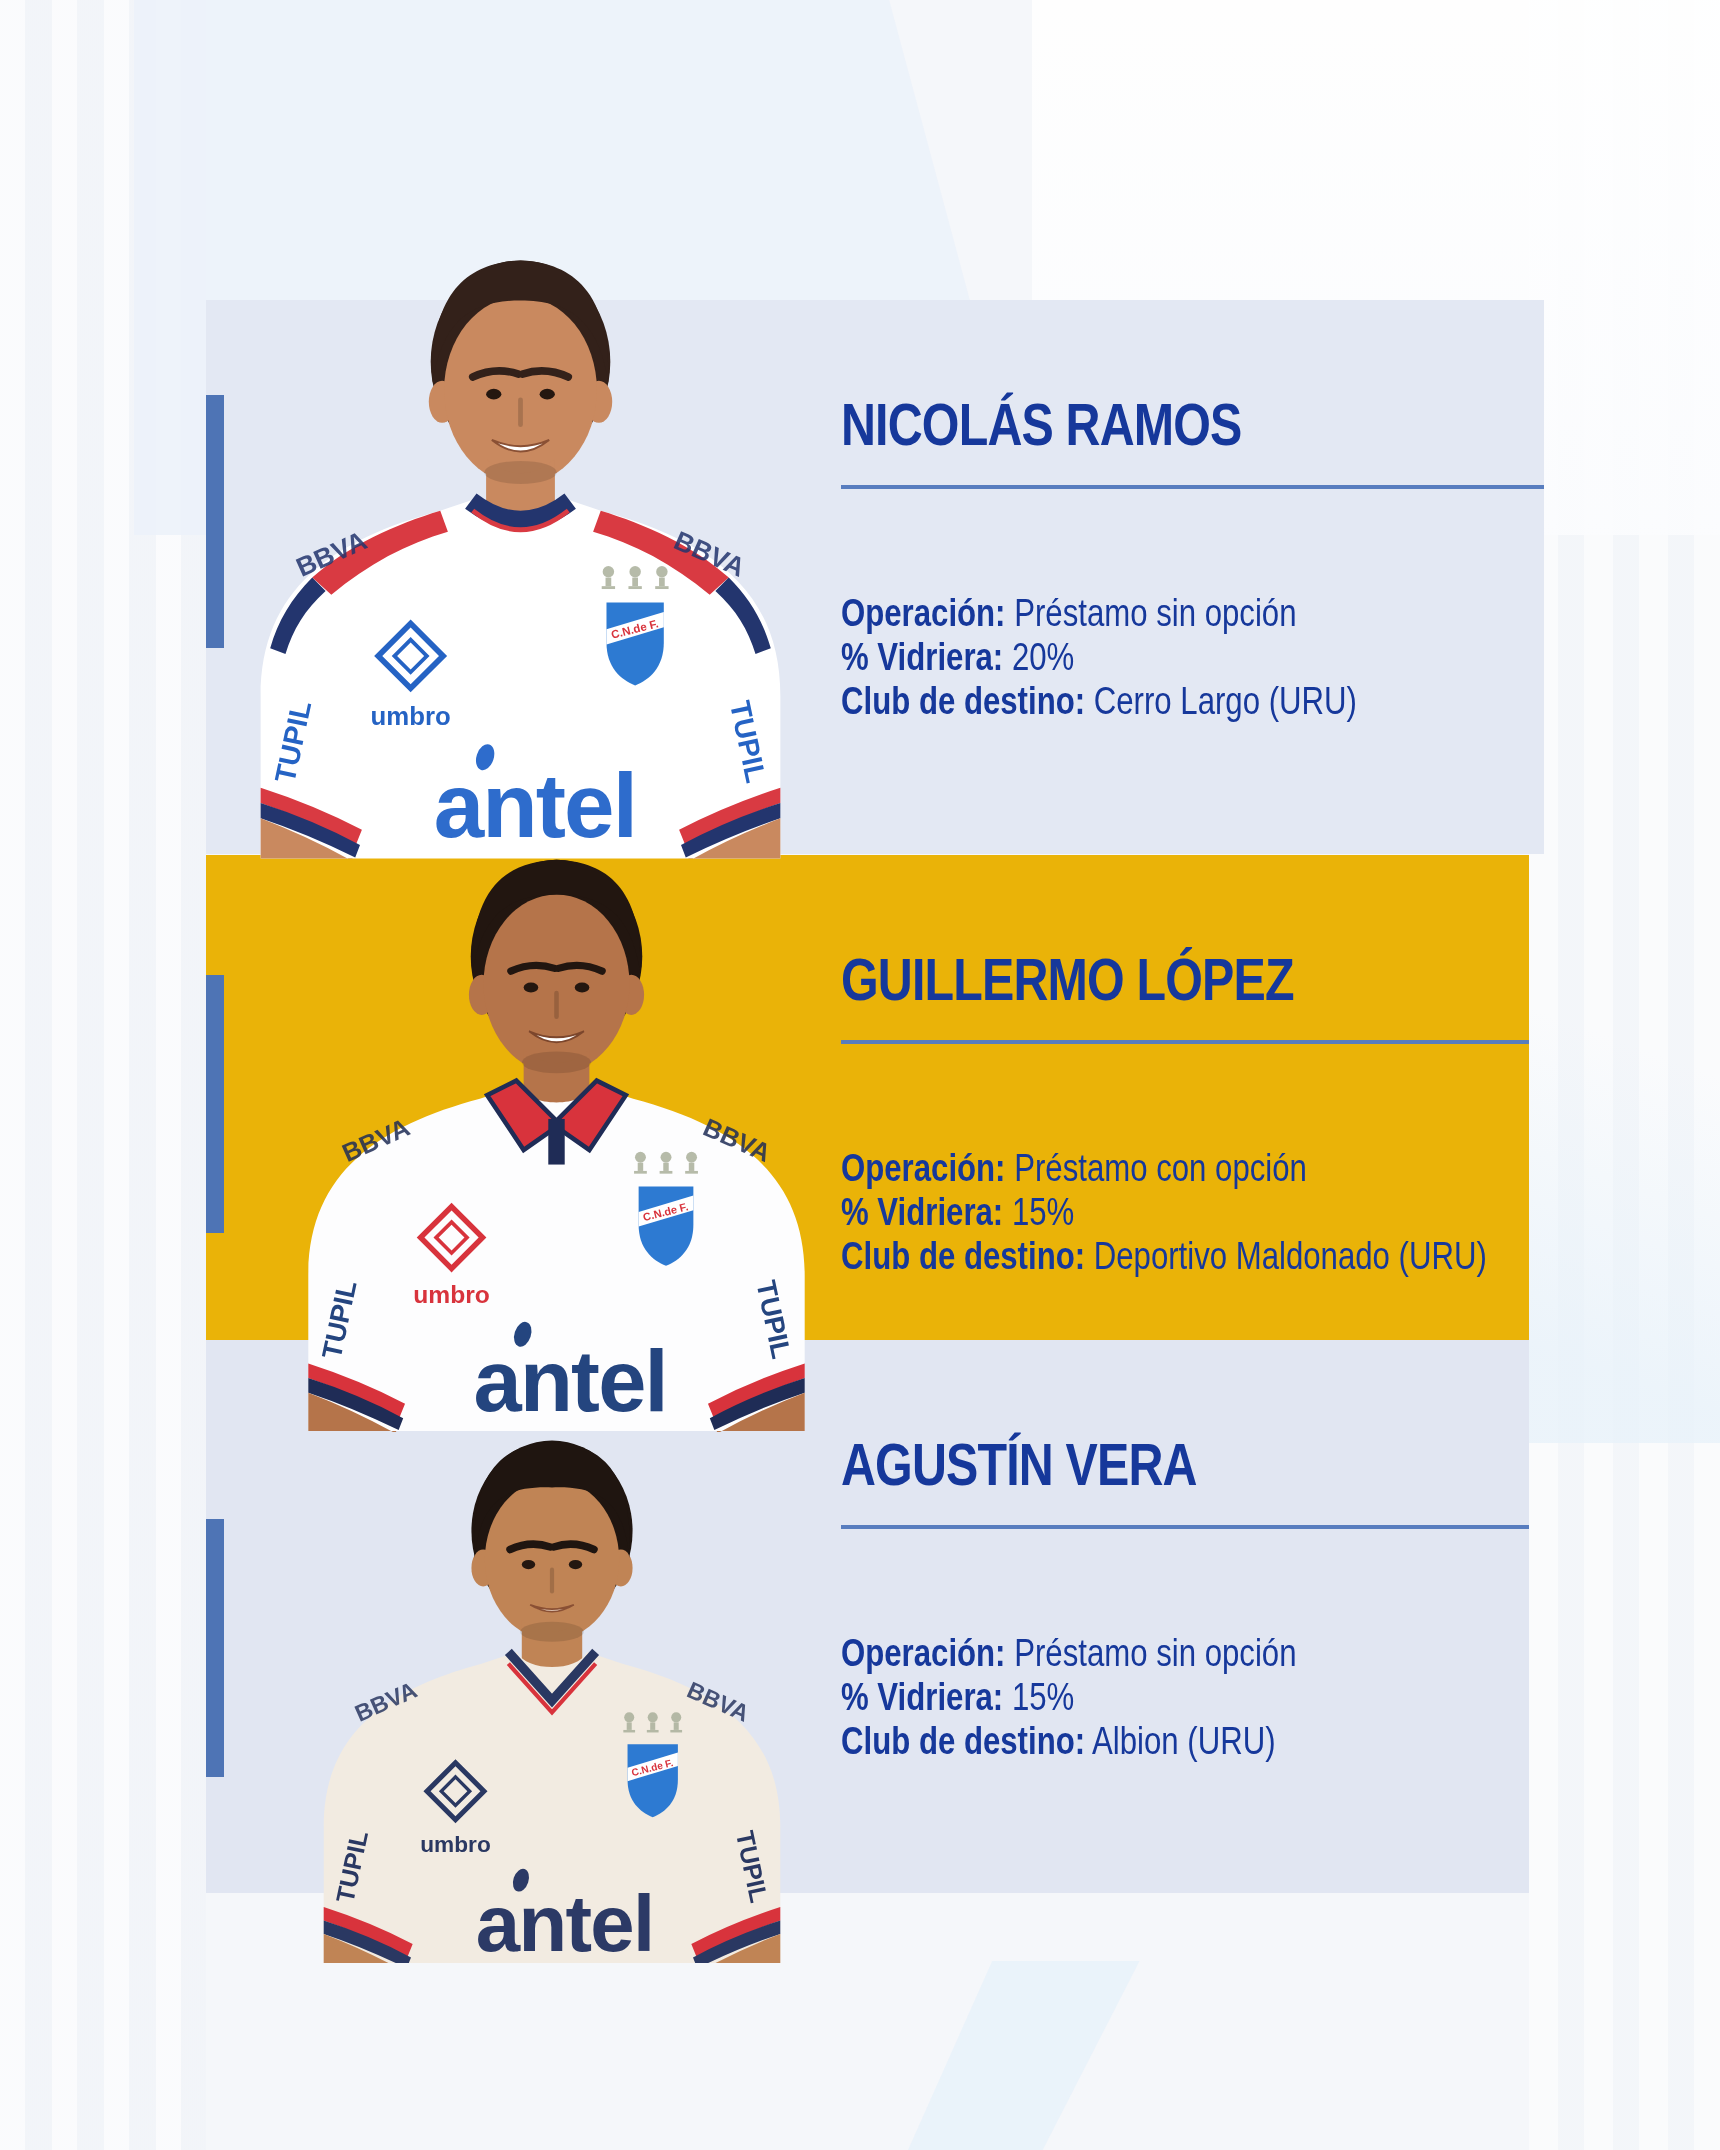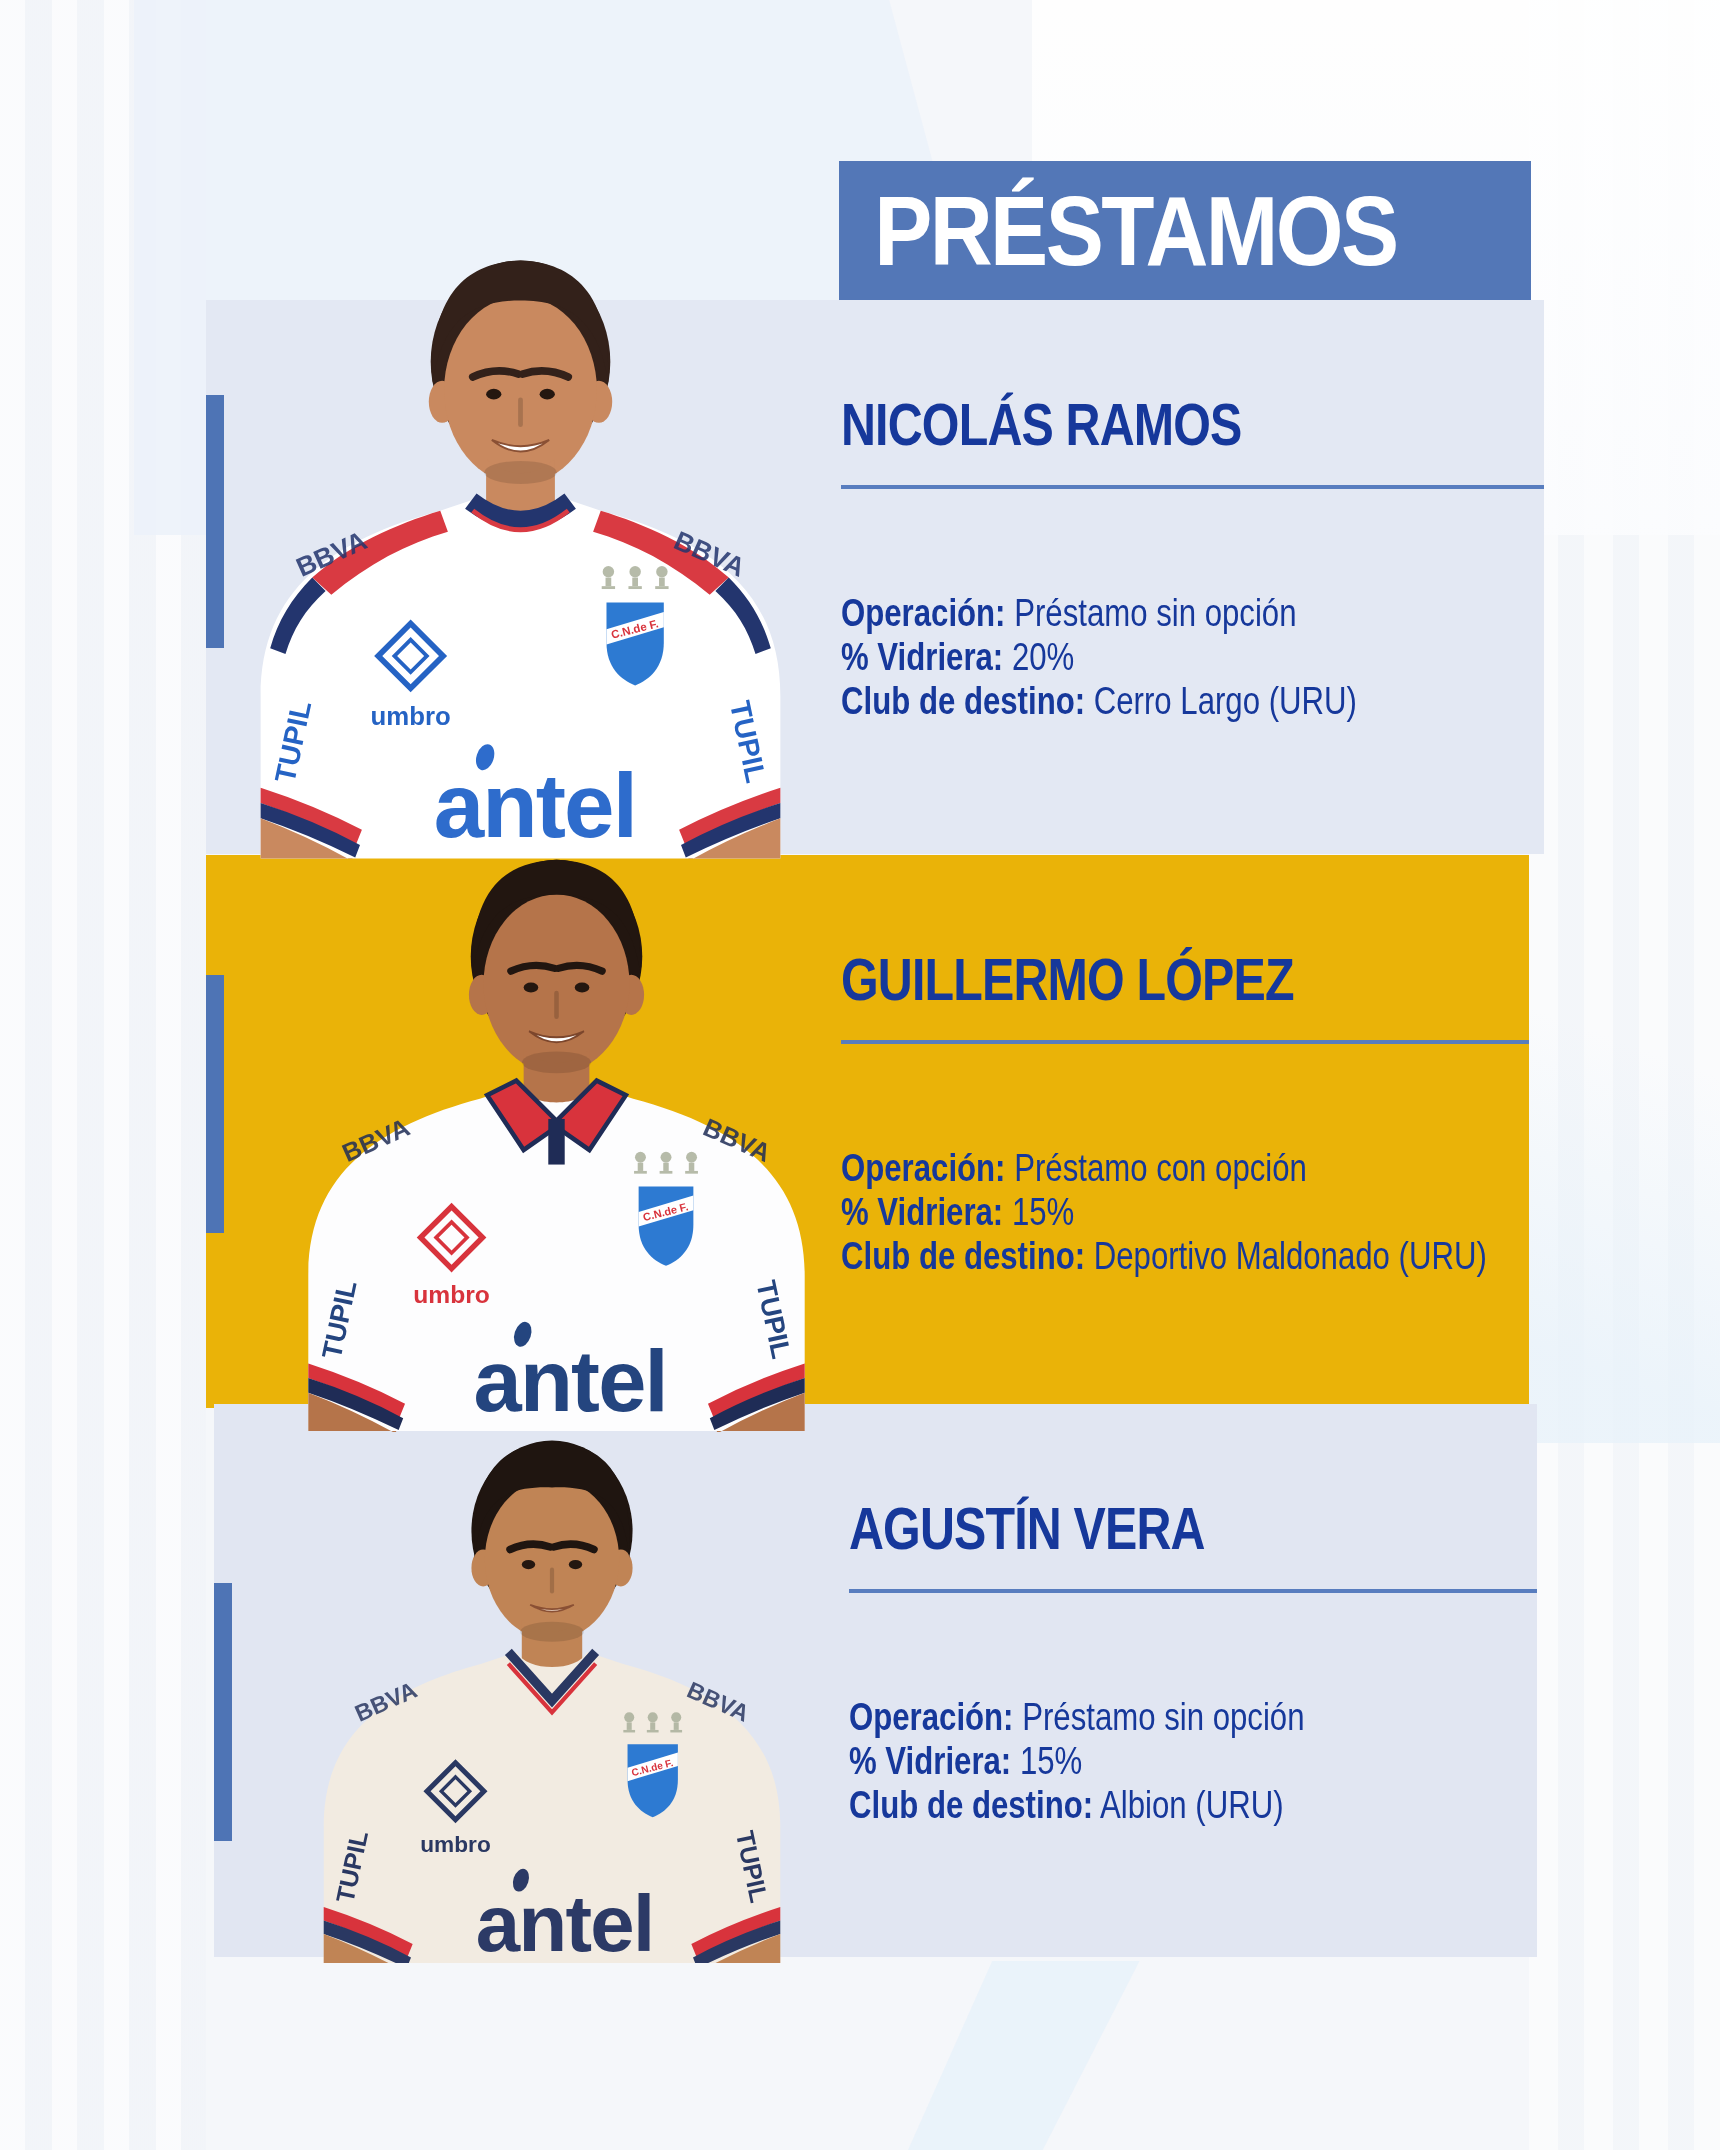--- a/index.html
+++ b/index.html
@@ -24,21 +24,21 @@
   .title-banner{position:absolute;left:839px;top:161px;width:692px;height:139px;
     background:var(--title-bg,#5377b7);z-index:4;}
   .title-banner span{display:inline-block;color:#ffffff;font-size:99px;font-weight:800;
     line-height:139px;padding-left:40px;letter-spacing:-2.9px;
     transform:scaleX(.88);transform-origin:left center;white-space:nowrap;}
 
   
   .card{position:absolute;left:206px;width:1323px;z-index:1;}
   .card1{top:300px;height:554px;padding-left:15px;}
   .card2{top:855px;height:553px;}
-  .card3{top:1404px;height:553px;margin-left:8px;}
+  .card3{top:1340px;height:553px;}
   .accent-bar{position:absolute;left:0;width:18px;background:var(--accent-bar,#4e74b5);}
   .card1 .accent-bar{top:95px;height:253px;}
   .card2 .accent-bar{top:120px;height:258px;}
   .card3 .accent-bar{top:179px;height:258px;}
 
   .pname{position:absolute;left:635px;top:96px;margin:0;font-size:59px;line-height:59px;
     font-weight:700;color:var(--text-navy,#16389b);letter-spacing:-1px;white-space:nowrap;
     transform:scaleX(.82);transform-origin:left center;}
   .rule{position:absolute;left:635px;right:0;top:185px;height:3.8px;background:var(--underline,#587dbf);}
   .rows{position:absolute;left:635px;top:291px;}
@@ -65,23 +65,20 @@
 
 <div id="canvas">
 
   <div class="bg-streaks-left"></div>
   <div class="bg-streaks-right"></div>
   <div class="bg-top-wash"></div>
   <div class="bg-top-right"></div>
   <div class="bg-right-wash"></div>
   <div class="bg-bottom-wash"></div>
 
-  <div class="title-banner">
-    <span>PRÉSTAMOS</span>
-  </div>
 
   <section class="card card1" style="background: rgb(227, 232, 243);">
     <div class="accent-bar"></div>
     <h2 class="pname">NICOLÁS RAMOS</h2>
     <div class="rule"></div>
     <div class="rows">
       <div class="row"><span class="lbl">Operación:</span> <span class="val">Préstamo sin opción</span></div>
       <div class="row"><span class="lbl">% Vidriera:</span> <span class="val">20%</span></div>
       <div class="row"><span class="lbl">Club de destino:</span> <span class="val">Cerro Largo (URU)</span></div>
     </div>

